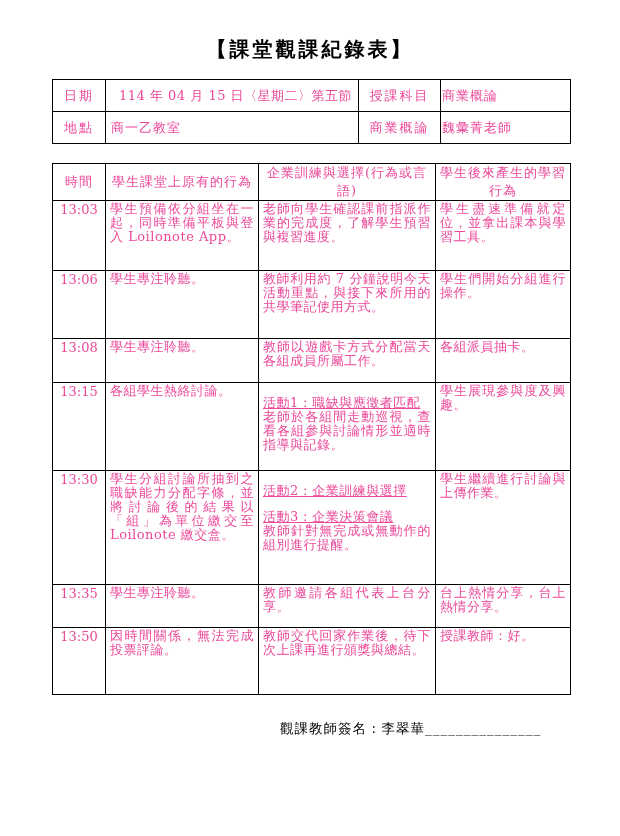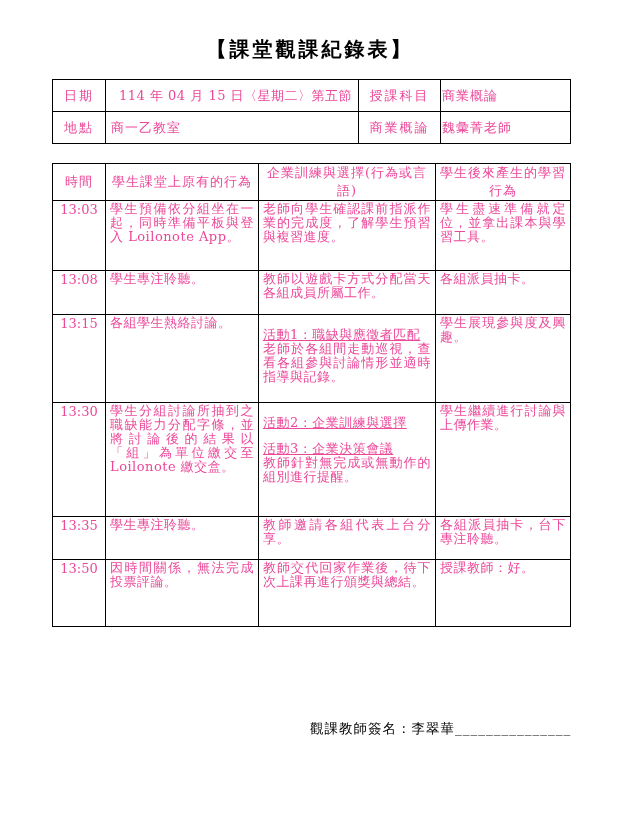--- a/index.html
+++ b/index.html
@@ -52,21 +52,21 @@
   .r1 { height: 70px; margin-top: 25px; }
   .r2 { height: 68px; }
   .r3 { height: 44px; }
   .r4 { height: 88px; }
   .r5 { height: 114px; }
   .r6 { height: 43px; margin-left: 8px; }
   .r7 { height: 67px; }
 
   .signature {
     position: absolute;
-    left: 310px; top: 720px;
+    left: 280px; top: 720px;
     font-size: 13.5px;
     letter-spacing: 1px;
     white-space: nowrap;
   }
 </style>
 </head>
 <body>
 
 <div class="page">
 
@@ -110,20 +110,26 @@
       <td class="hdr">學生後來產生的學習行為</td>
     </tr>
 
     <tr class="r1">
       <td class="time">13:03</td>
       <td class="cell">學生預備依分組坐在一起，同時準備平板與登入 Loilonote App。</td>
       <td class="cell">老師向學生確認課前指派作業的完成度，了解學生預習與複習進度。</td>
       <td class="cell">學生盡速準備就定位，並拿出課本與學習工具。</td>
     </tr>
 
+    <tr class="r2">
+      <td class="time">13:06</td>
+      <td class="cell">學生專注聆聽。</td>
+      <td class="cell">教師利用約 7 分鐘說明今天活動重點，與接下來所用的共學筆記使用方式。</td>
+      <td class="cell">學生們開始分組進行操作。</td>
+    </tr>
 
     <tr class="r3">
       <td class="time">13:08</td>
       <td class="cell">學生專注聆聽。</td>
       <td class="cell">教師以遊戲卡方式分配當天各組成員所屬工作。</td>
       <td class="cell">各組派員抽卡。</td>
     </tr>
 
     <tr class="r4">
       <td class="time">13:15</td>
@@ -143,21 +149,21 @@
         <div class="act">活動3：企業決策會議</div>
         <div>教師針對無完成或無動作的組別進行提醒。</div>
       </td>
       <td class="cell">學生繼續進行討論與上傳作業。</td>
     </tr>
 
     <tr class="r6">
       <td class="time">13:35</td>
       <td class="cell">學生專注聆聽。</td>
       <td class="cell">教師邀請各組代表上台分享。</td>
-      <td class="cell">各組派員抽卡，台下專注聆聽。</td>
+      <td class="cell">台上熱情分享，台上熱情分享。</td>
     </tr>
 
     <tr class="r7">
       <td class="time">13:50</td>
       <td class="cell">因時間關係，無法完成投票評論。</td>
       <td class="cell">教師交代回家作業後，待下次上課再進行頒獎與總結。</td>
       <td class="cell">授課教師：好。</td>
     </tr>
   </tbody>
     </table>

